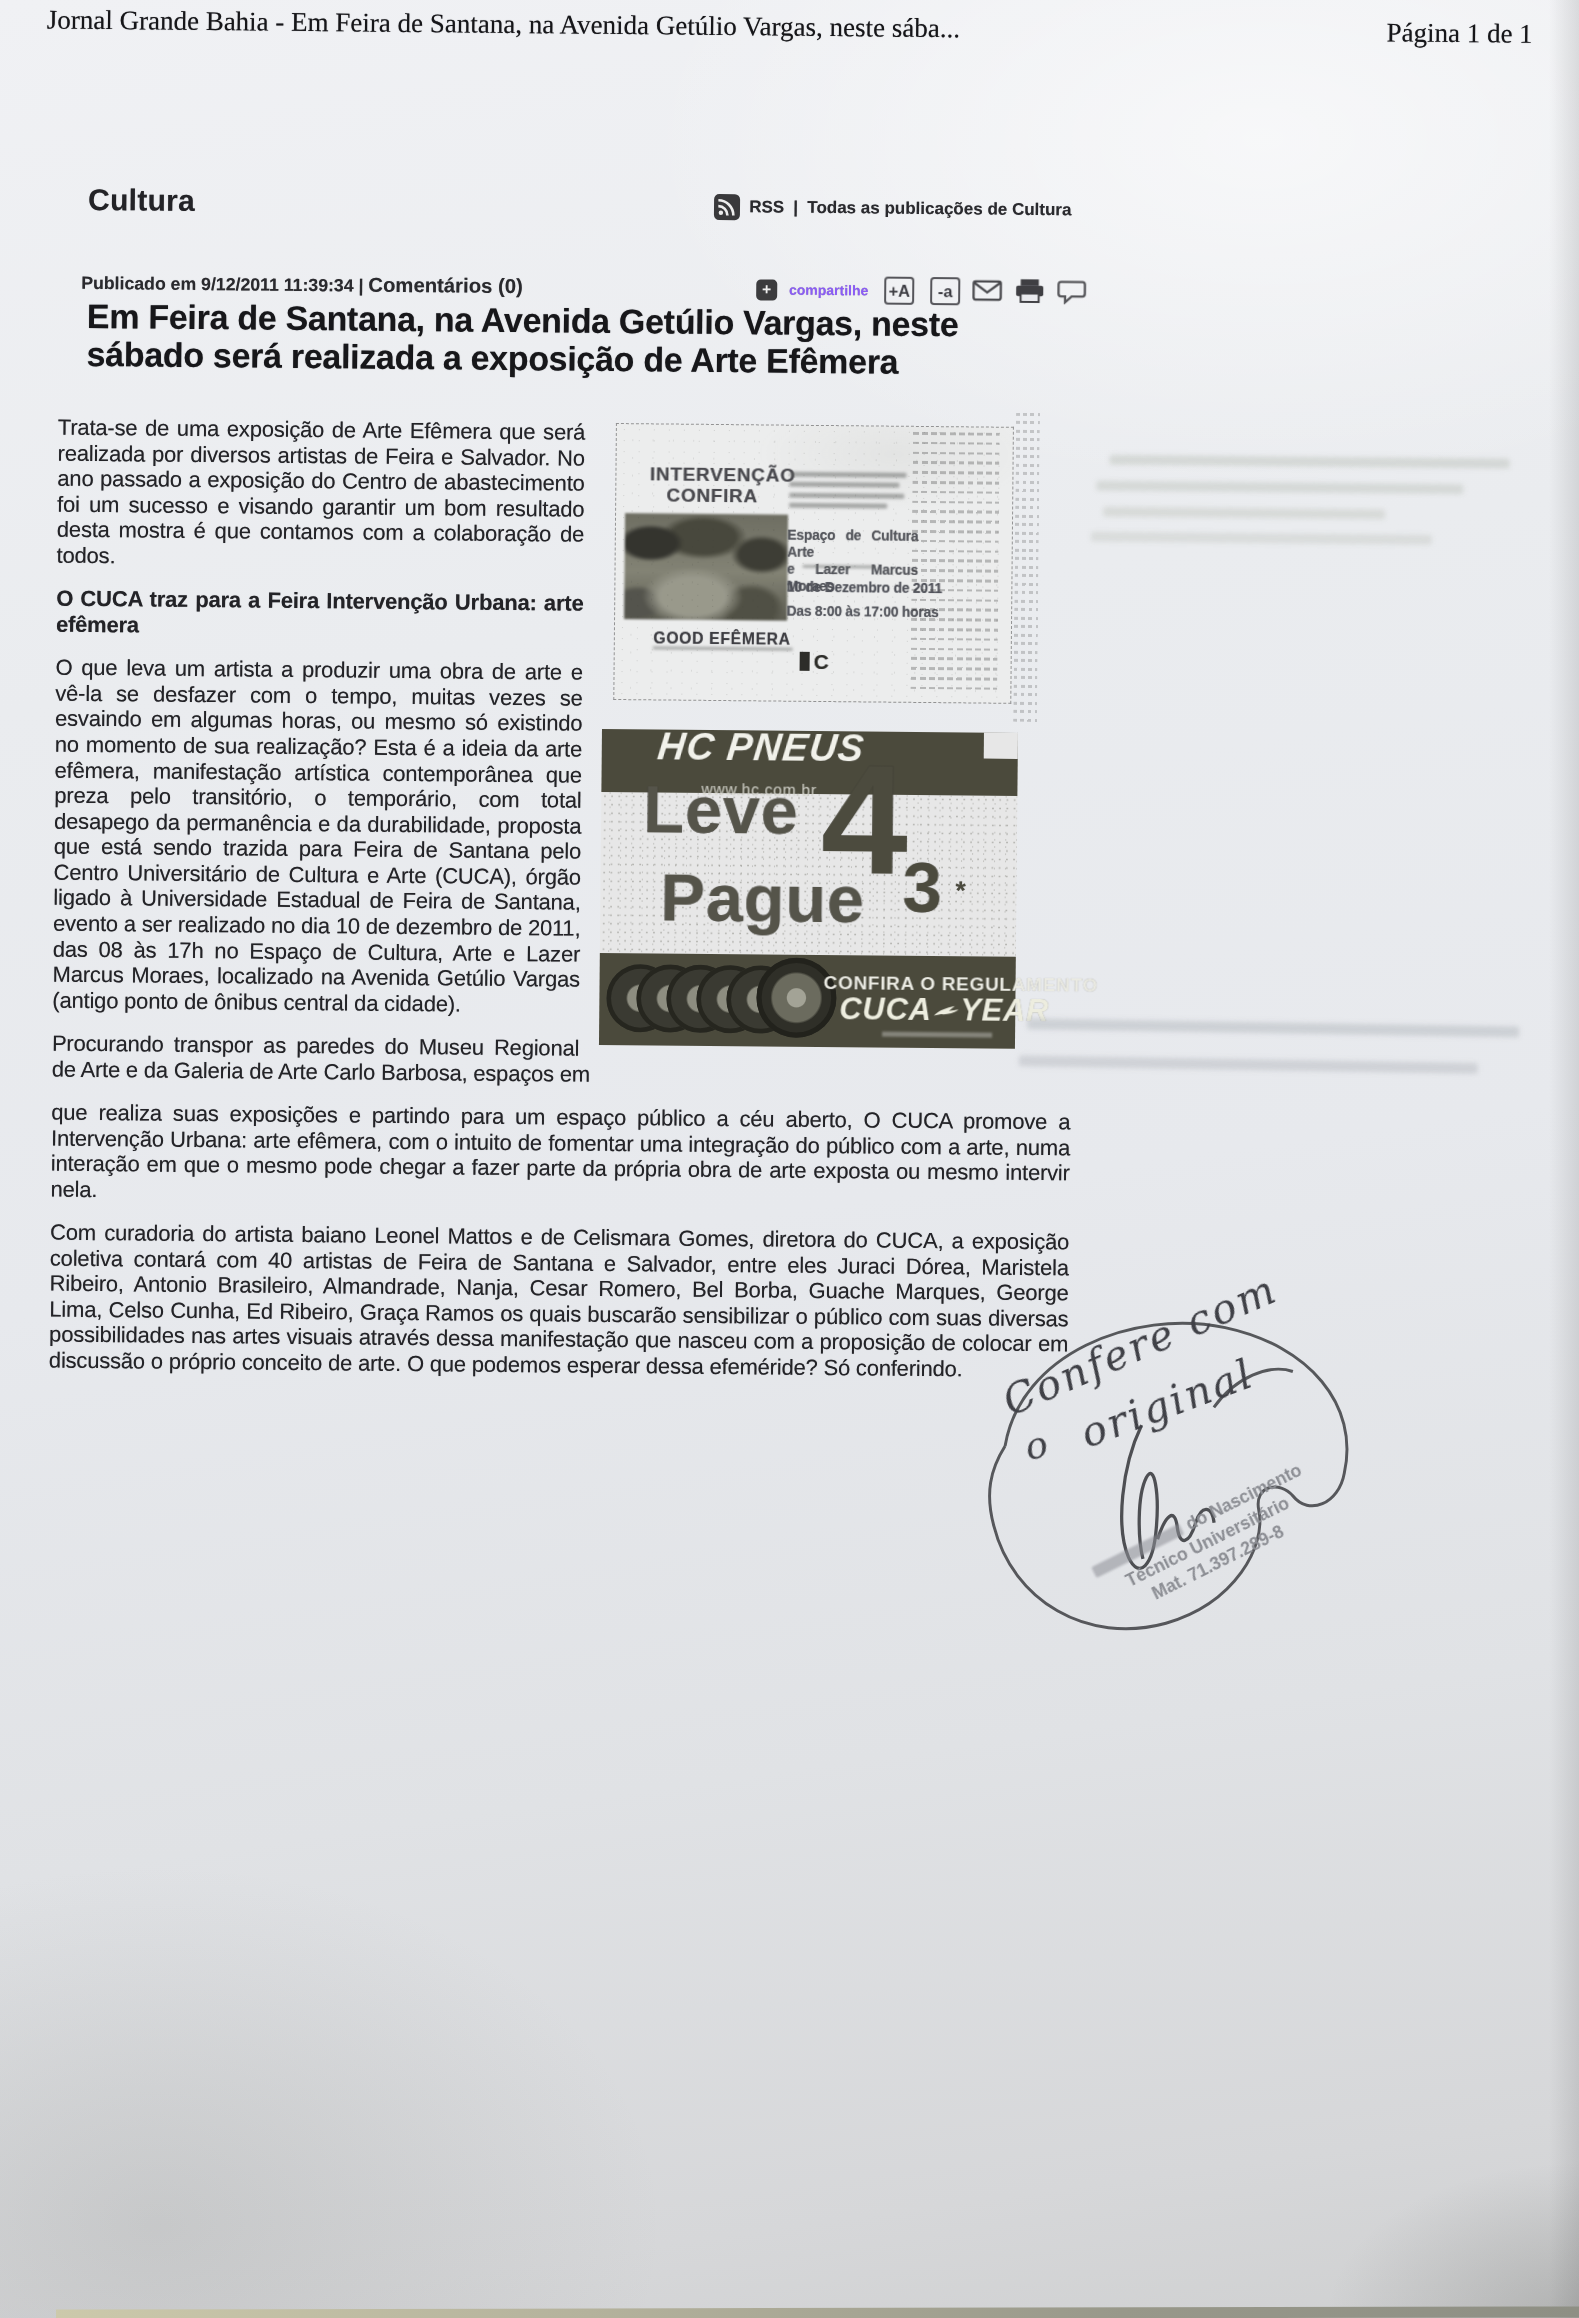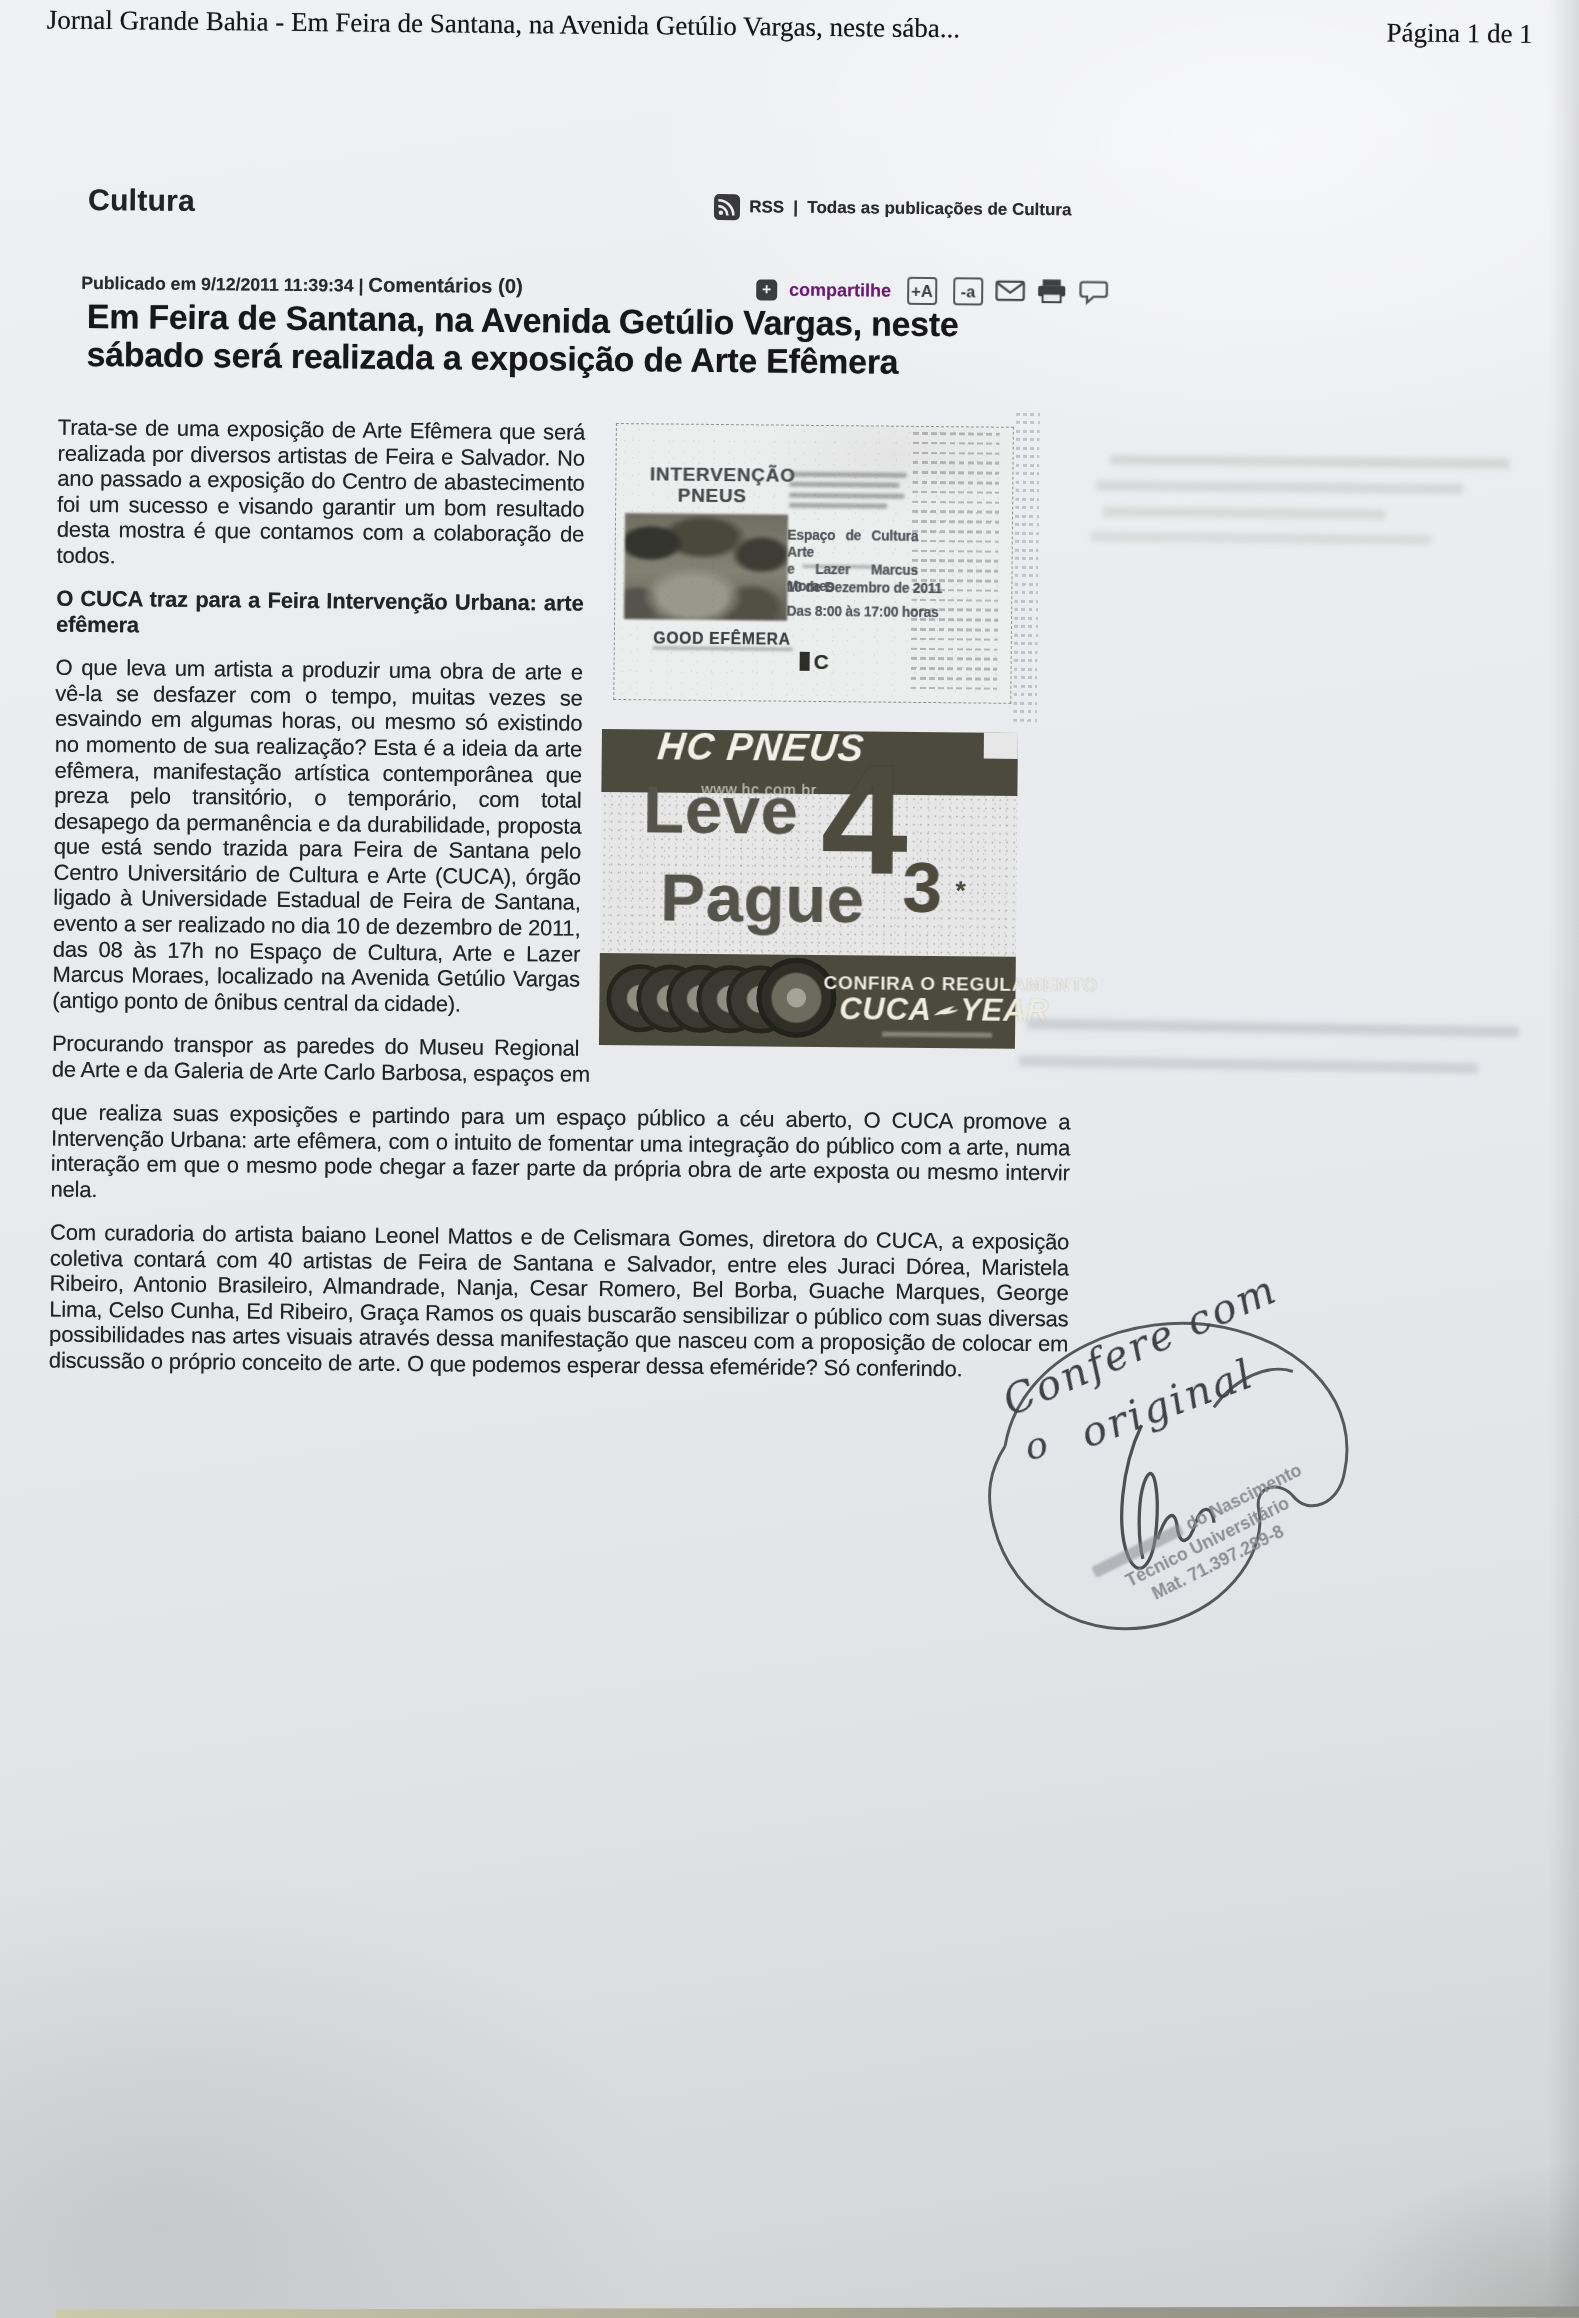--- a/index.html
+++ b/index.html
@@ -19,21 +19,21 @@
   .print-header .doc-title{max-width:1246px;white-space:nowrap;}
   
   .cultura{position:absolute;left:90px;top:189px;font-size:30px;font-weight:bold;letter-spacing:0.3px;}
   .rss-row{position:absolute;left:716px;top:194px;display:flex;align-items:center;gap:9.2px;font-size:17px;font-weight:bold;color:#2a2a2e;text-shadow:0 0 0.7px rgba(20,20,25,.4);}
   .rss-box{width:26px;height:26px;border-radius:5.2px;background:#39393b;position:relative;flex:0 0 auto;}
   .rss-box svg{position:absolute;left:3.3px;top:3.3px;}
   .pub-row{position:absolute;left:84px;top:277px;font-weight:bold;color:#2a2a2e;font-size:17.7px;text-shadow:0 0 0.7px rgba(20,20,25,.4);}
   .pub-row .comments{font-size:20.3px;}
   .share-row{position:absolute;left:759px;top:275px;display:flex;align-items:center;gap:11.8px;}
   .share-btn{width:21px;height:21px;border-radius:4.6px;background:#3c3c3e;color:#eee;font-size:15.7px;font-weight:bold;display:flex;align-items:center;justify-content:center;line-height:1;}
-  .share-label{font-size:18px;font-weight:bold;color:#701a75;text-shadow:0 0 0.7px rgba(20,20,25,.35);}
+  .share-label{font-size:14px;font-weight:bold;color:#8b5cf6;text-shadow:0 0 0.7px rgba(20,20,25,.35);}
   .fontbox{min-width:30px;height:27.5px;border:2px solid #55555a;border-radius:3.9px;display:flex;align-items:center;justify-content:center;
     font-size:16.4px;font-weight:bold;color:#3c3c42;margin-left:3.9px;filter:blur(0.2px);padding:0 2.6px;box-sizing:border-box;}
   .mini-icon{filter:blur(0.2px);}
   
   .headline{position:absolute;left:90px;top:303px;width:885px;font-size:34px;line-height:38px;font-weight:bold;letter-spacing:-0.3px;color:#17171a;text-shadow:0 0 0.9px rgba(10,10,15,.5);}
   
   .article{position:absolute;left:62px;top:421px;width:1019px;font-size:22px;line-height:25.6px;letter-spacing:-0.2px;text-align:justify;}
   .article p{margin:0 0 17.7px 0;}
   .media-col{float:right;width:472px;margin-left:19.7px;margin-top:2.6px;}
   .subhead{font-weight:bold;margin:0 0 17.7px 0;}
@@ -174,21 +174,21 @@
 
   <div class="headline">Em Feira de Santana, na Avenida Getúlio Vargas, neste sábado será realizada a exposição de Arte Efêmera</div>
 
   <div class="article ink">
 
     <div class="media-col">
 
       <div class="poster">
         <div class="poster-title">
           <div>INTERVENÇÃO</div>
-          <div>PNEUS</div>
+          <div>CONFIRA</div>
         </div>
         <div class="poster-photo"></div>
         <div class="poster-caption">GOOD EFÊMERA</div>
         <div class="bar" style="left:38px;top:222px;width:140px;height:3.3px;"></div>
 
         <div class="bar" style="left:173px;top:46px;width:117px;height:5.2px;"></div>
         <div class="bar" style="left:173px;top:56px;width:110px;height:5.2px;"></div>
         <div class="bar" style="left:173px;top:67px;width:115px;height:5.2px;"></div>
         <div class="bar" style="left:173px;top:77px;width:98px;height:5.2px;"></div>
         <div class="poster-info">

